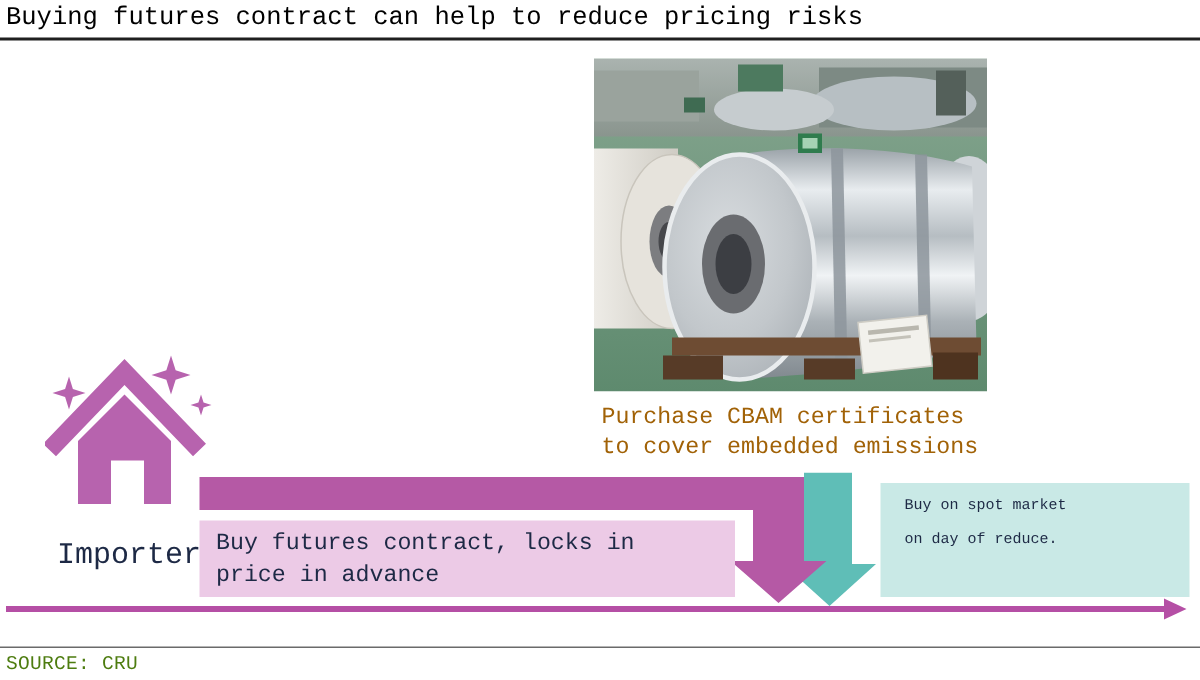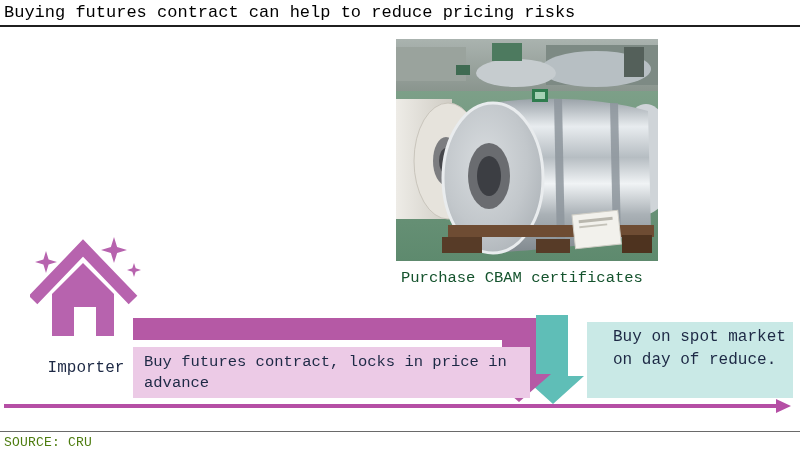--- a/index.html
+++ b/index.html
@@ -11,31 +11,31 @@
   
   .title-bar { position:absolute; left:0; top:0; width:800px; height:27px; border-bottom:2px solid #1f1f1f; }
   .title-text { position:absolute; left:4px; top:3px; font-size:17px; color:#000; white-space:nowrap; }
   
   .footer-bar { position:absolute; left:0; top:431px; width:800px; border-top:1px solid #6a6a6a; }
   .source-text { position:absolute; left:4px; top:435px; font-size:13px; color:#4d7c0f; letter-spacing:.2px; }
   
   .photo { position:absolute; left:396px; top:39px; width:262px; height:222px; }
   
   .house { position:absolute; left:30px; top:236px; width:112px; height:104px; }
-  .importer-label { position:absolute; left:30px; top:359px; width:112px; text-align:center; font-size:16px; color:#1d2945; }
+  .importer-label { position:absolute; left:30px; top:359px; width:112px; text-align:center; font-size:20px; color:#1d2945; }
   
   .futures-bar { position:absolute; left:133px; top:318px; width:403px; height:22px; background:#b559a5; }
   .futures-down { position:absolute; left:487px; top:318px; }
   .cbam-down { position:absolute; left:522px; top:315px; }
   
-  .cbam-note { position:absolute; left:401px; top:268px; font-size:15.5px; line-height:20px; color:#14532d; }
-  .futures-box { position:absolute; left:133px; top:347px; width:397px; height:51px; background:#eccae6; }
+  .cbam-note { position:absolute; left:401px; top:268px; font-size:15.5px; line-height:20px; color:#a16207; }
+  .futures-box { position:absolute; left:133px; top:347px; width:357px; height:51px; background:#eccae6; }
   .futures-box-text { padding:5px 12px 0 11px; font-size:15.5px; line-height:21px; color:#1d2945; }
   .spot-box { position:absolute; left:587px; top:322px; width:206px; height:76px; background:#c9e9e6; }
-  .spot-box-text { padding:4px 0 0 26px; font-size:16px; line-height:23px; color:#1d2945; }
+  .spot-box-text { padding:4px 0 0 16px; font-size:10px; line-height:23px; color:#1d2945; }
   .block-line { display:block; }
   
   .timeline-line { position:absolute; left:4px; top:404px; width:774px; height:4px; background:#b54fa5; }
   .timeline-head { position:absolute; left:776px; top:399px; width:0; height:0;
     border-top:7px solid transparent; border-bottom:7px solid transparent; border-left:15px solid #b54fa5; }
 </style>
 </head>
 <body>
 
 <div class="canvas">
@@ -114,20 +114,21 @@
       <polygon points="84,1 87.1,10.9 97,14 87.1,17.1 84,27 80.9,17.1 71,14 80.9,10.9" fill="#b763ae"></polygon>
       <polygon points="104,27 105.7,32.3 111,34 105.7,35.7 104,41 102.3,35.7 97,34 102.3,32.3" fill="#b763ae"></polygon>
       <polygon points="22,58 53,27 84,58 84,100 66,100 66,71 44,71 44,100 22,100" fill="#b763ae"></polygon>
       <path d="M3,64 L53,12 L103,64" stroke="#b763ae" stroke-width="12" fill="none"></path>
     </svg>
   </div>
   <div class="importer-label">Importer</div>
 
   <div class="cbam-note">
     <span class="block-line">Purchase CBAM certificates</span>
+    <span class="block-line">to cover embedded emissions</span>
   </div>
 
   <div class="cbam-down">
     <svg width="62" height="89" viewBox="0 0 62 89">
       <polygon points="14,0 46,0 46,61 62,61 31,89 0,61 14,61" fill="#5fbeb7"></polygon>
     </svg>
   </div>
 
   <div class="futures-bar"></div>
   <div class="futures-down">

